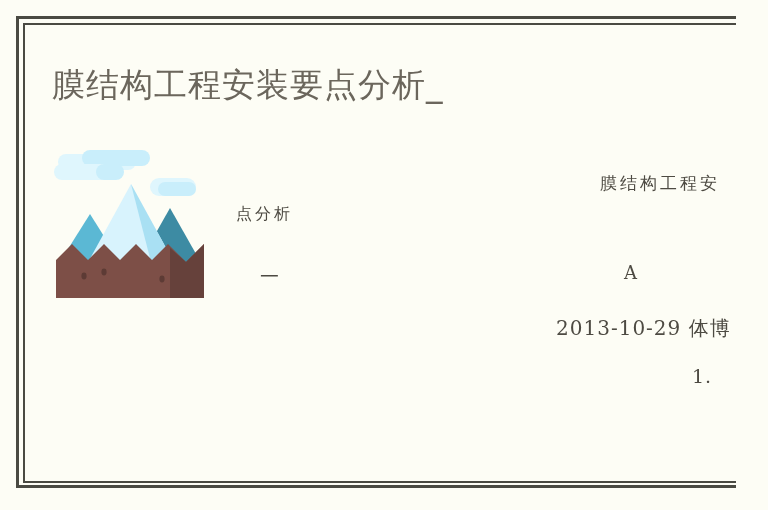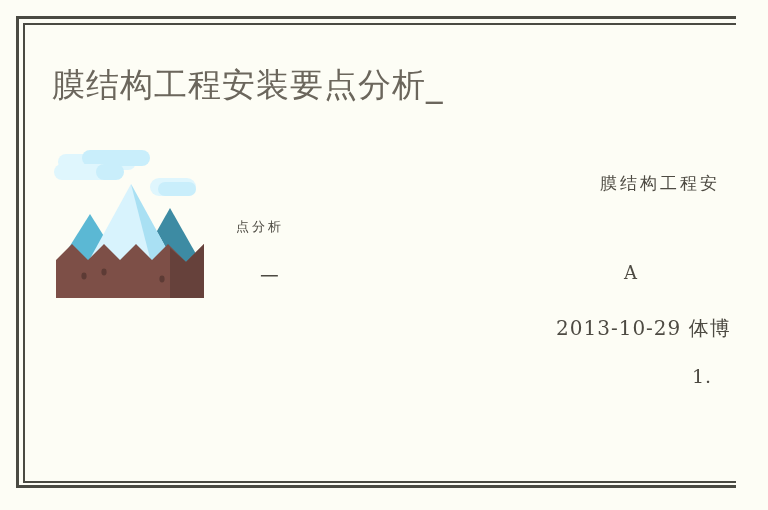--- a/index.html
+++ b/index.html
@@ -61,21 +61,21 @@
     pointer-events:none;
   }
   .ln{
     position:absolute;
     white-space:nowrap;
     font-size:19px;
     letter-spacing:3px;
   }
   .ln-headline{ left:600px; top:172px; font-size:17px; }
   .ln-a1{ left:748px; top:212px; font-size:18px; letter-spacing:0; }
-  .ln-mid{ left:236px; top:218px; font-size:13px; }
+  .ln-mid{ left:236px; top:204px; font-size:16px; }
   .ln-dash{ left:260px; top:264px; font-size:19px; }
   .ln-a2{ left:624px; top:262px; font-size:18px; letter-spacing:0; }
   .ln-date{ left:556px; top:315px; font-size:20px; letter-spacing:1px; }
   .ln-item{ left:692px; top:365px; font-size:19px; letter-spacing:1px; }
 </style>
 </head>
 <body>
 
 <div class="page">
 

